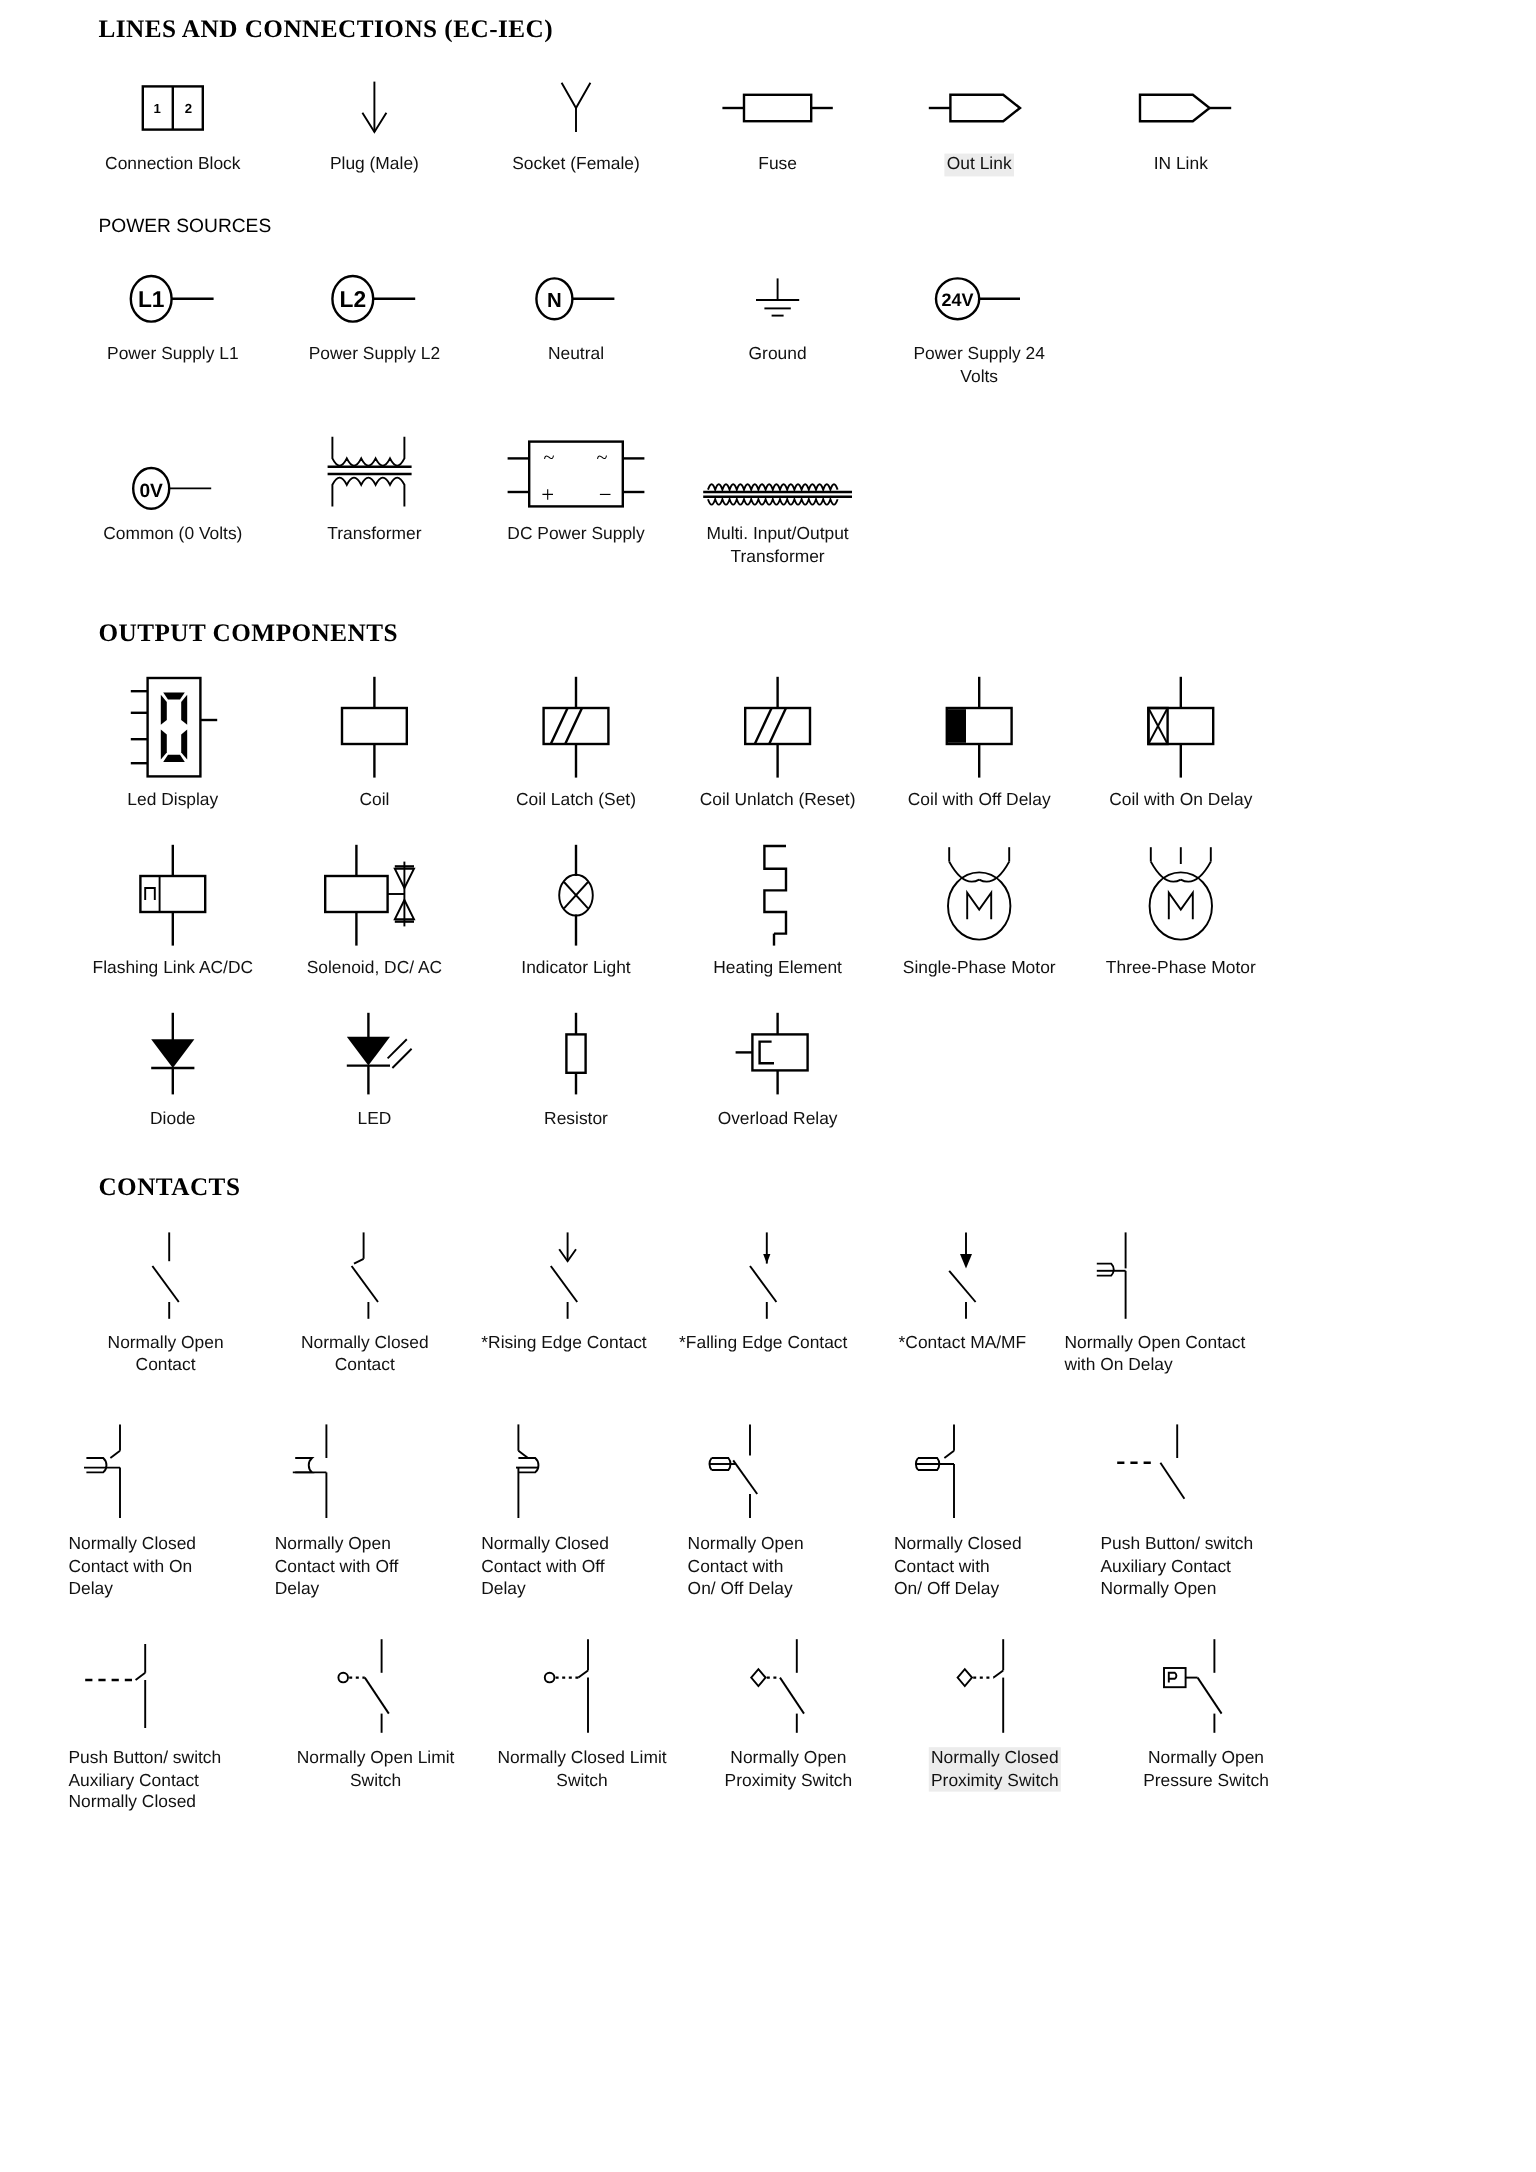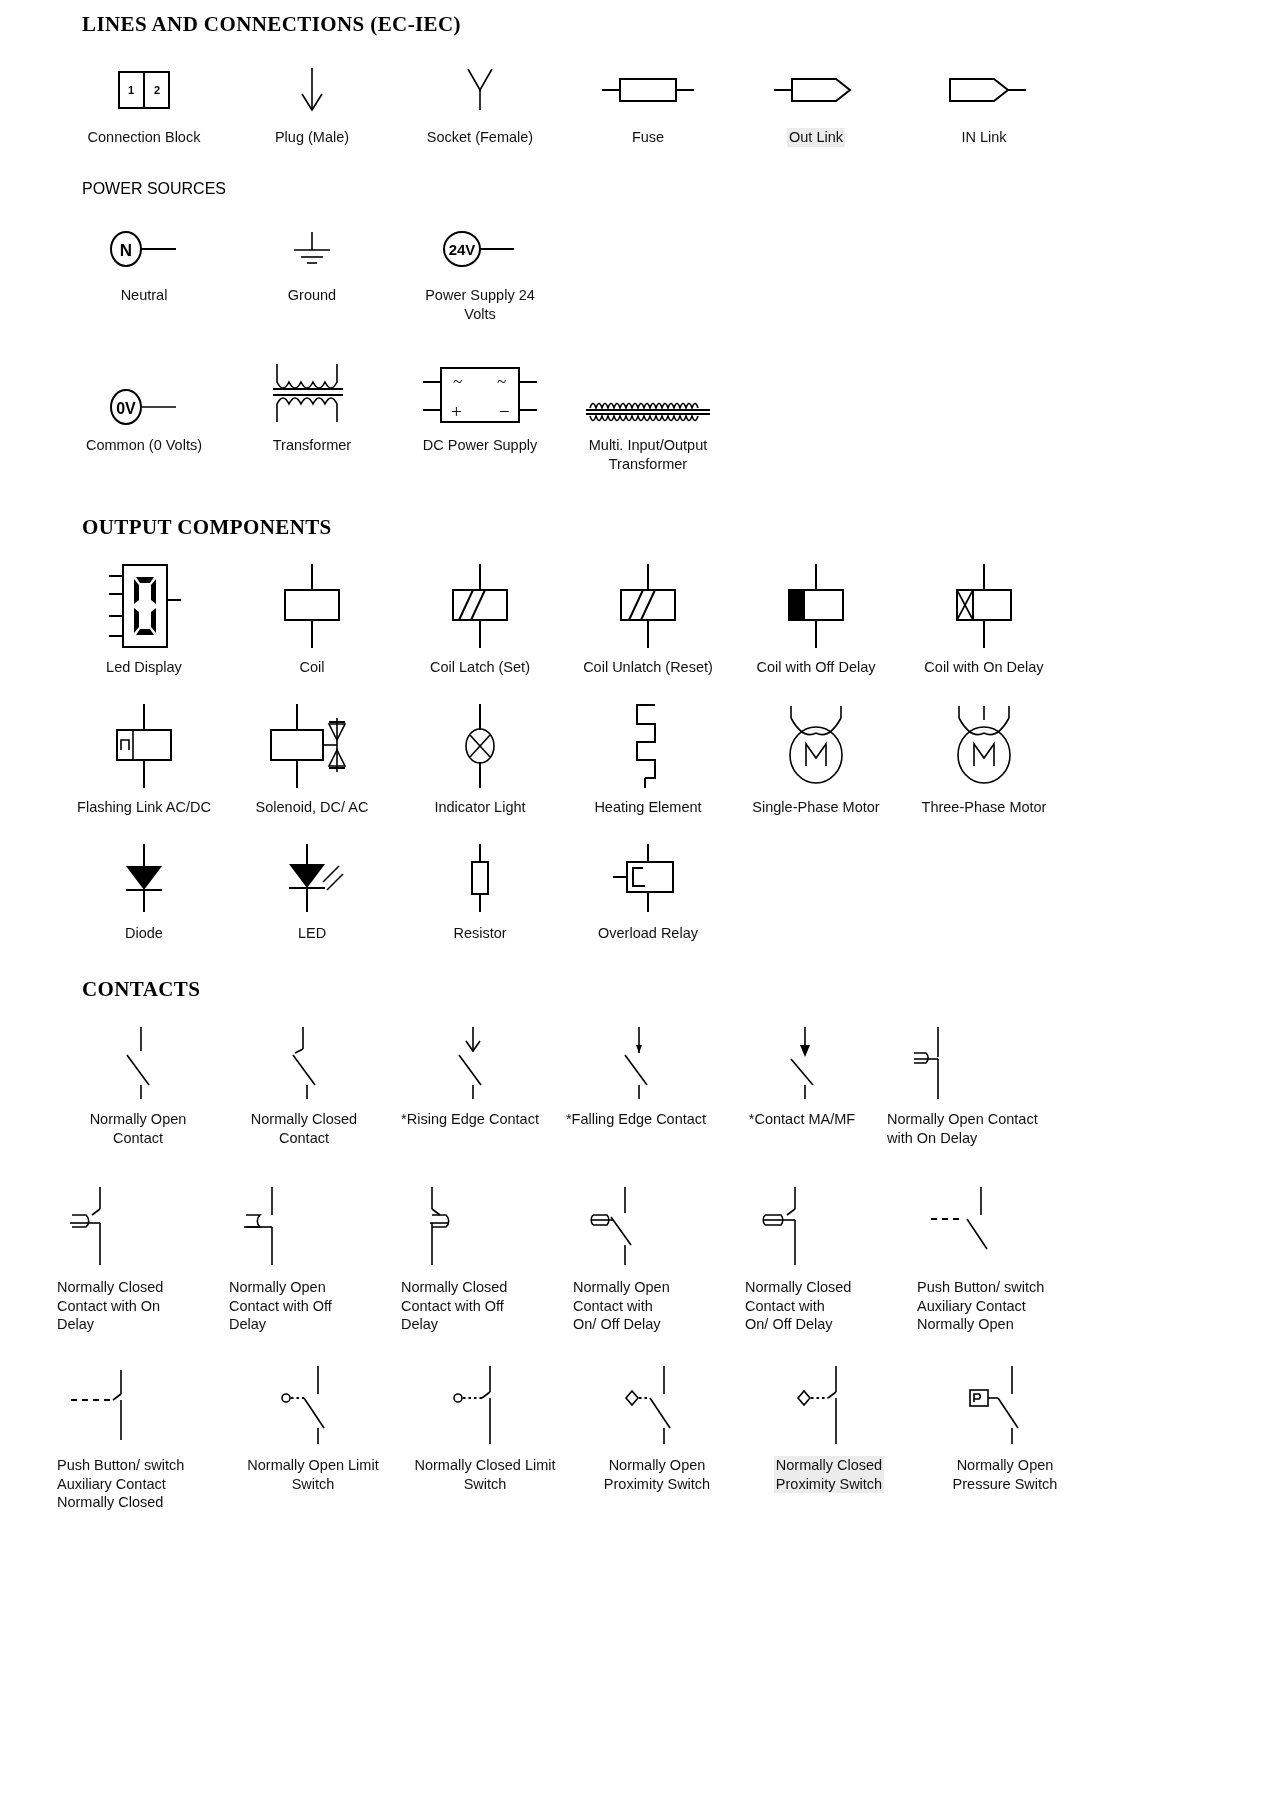--- a/index.html
+++ b/index.html
@@ -129,21 +129,41 @@
     <div class="cap">IN Link</div>
   </div>
 </div>
 
 <div style="position:absolute;left:82px;top:180px;">
   <div class="section-title small">POWER SOURCES</div>
 </div>
 
 <div class="grid" style="position:absolute;left:60px;top:218px;width:1060px;">
 
-
+  <div class="cell" style="width:168px;">
+    <div class="sym" style="height:62px;">
+      <svg width="100" height="46" viewBox="0 0 100 46">
+        <ellipse class="st" cx="32" cy="23" rx="17" ry="19"></ellipse>
+        <text class="lbl" x="32" y="30" font-size="19" text-anchor="middle">L1</text>
+        <line class="st" x1="49" y1="23" x2="84" y2="23"></line>
+      </svg>
+    </div>
+    <div class="cap">Power Supply L1</div>
+  </div>
+
+  <div class="cell" style="width:168px;">
+    <div class="sym" style="height:62px;">
+      <svg width="100" height="46" viewBox="0 0 100 46">
+        <ellipse class="st" cx="32" cy="23" rx="17" ry="19"></ellipse>
+        <text class="lbl" x="32" y="30" font-size="19" text-anchor="middle">L2</text>
+        <line class="st" x1="49" y1="23" x2="84" y2="23"></line>
+      </svg>
+    </div>
+    <div class="cap">Power Supply L2</div>
+  </div>
 
 
   <div class="cell" style="width:168px;">
     <div class="sym" style="height:62px;">
       <svg width="100" height="46" viewBox="0 0 100 46">
         <ellipse class="st" cx="32" cy="23" rx="15" ry="17"></ellipse>
         <text class="lbl" x="32" y="30" font-size="17" text-anchor="middle">N</text>
         <line class="st" x1="47" y1="23" x2="82" y2="23"></line>
       </svg>
     </div>

